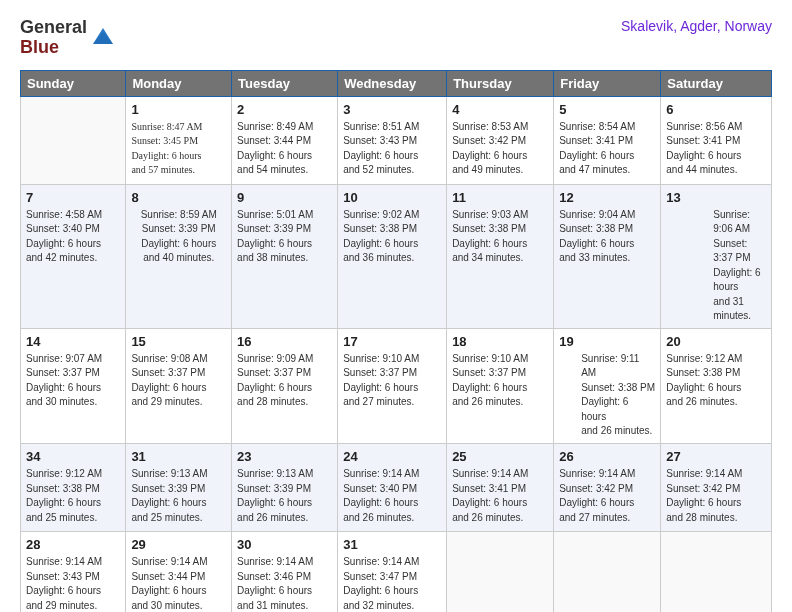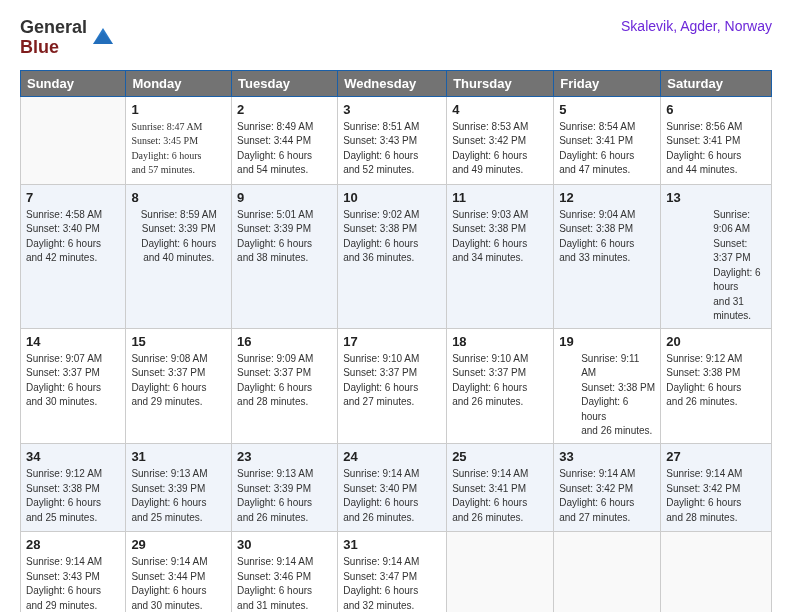--- a/index.html
+++ b/index.html
@@ -315,21 +315,21 @@
 and 26 minutes.</div>
           </td>
           <td>
             <span class="day-number">25</span>
             <div class="day-info" style="white-space: pre-line;">Sunrise: 9:14 AM
 Sunset: 3:41 PM
 Daylight: 6 hours
 and 26 minutes.</div>
           </td>
           <td>
-            <span class="day-number">33</span>
+            <span class="day-number">26</span>
             <div class="day-info" style="white-space: pre-line;">Sunrise: 9:14 AM
 Sunset: 3:42 PM
 Daylight: 6 hours
 and 27 minutes.</div>
           </td>
           <td>
             <span class="day-number">27</span>
             <div class="day-info" style="white-space: pre-line;">Sunrise: 9:14 AM
 Sunset: 3:42 PM
 Daylight: 6 hours

